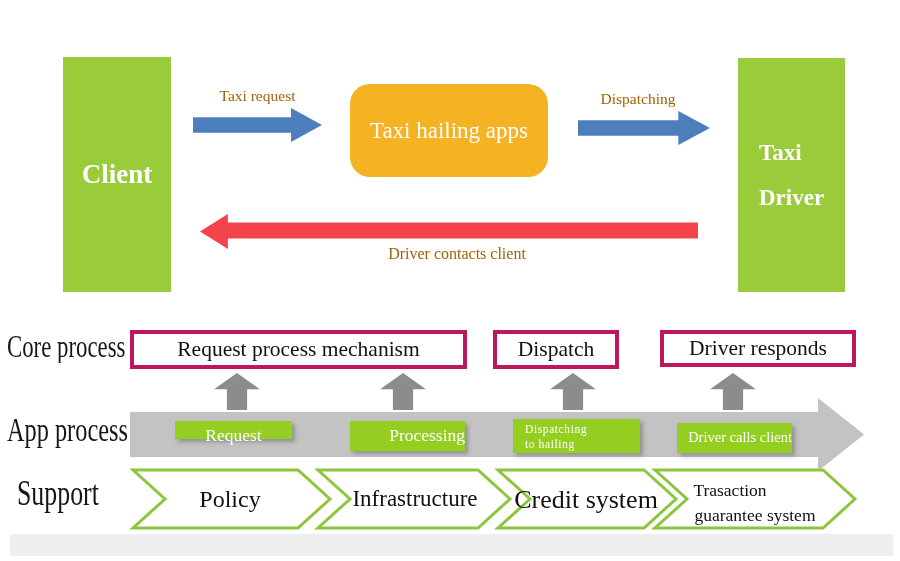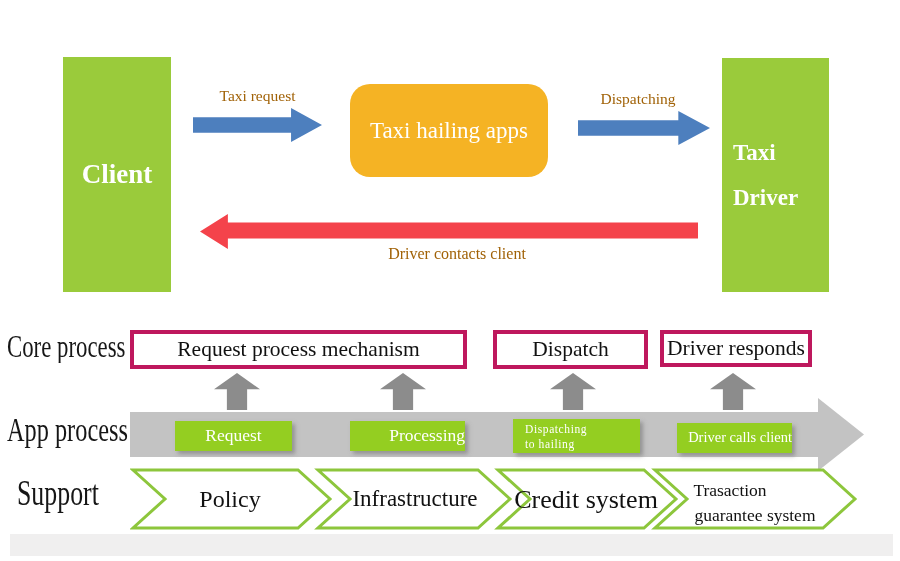--- a/index.html
+++ b/index.html
@@ -5,21 +5,21 @@
   html,body{margin:0;padding:0;background:#fff;}
   #stage{
     position:relative;width:900px;height:561px;background:#ffffff;overflow:hidden;
     font-family:"Liberation Serif", serif;
   }
   .abs{position:absolute;}
 
   
   .green-box{background:#9ACB3B;color:#fff;font-weight:bold;}
   .client-box{left:63px;top:57px;width:108px;height:235px;display:flex;align-items:center;justify-content:center;font-size:27px;}
-  .driver-box{left:722px;top:58px;width:107px;height:234px;font-size:23px;line-height:45px;padding-top:72px;padding-left:11px;box-sizing:border-box;}
+  .driver-box{left:738px;top:58px;width:107px;height:234px;font-size:23px;line-height:45px;padding-top:72px;padding-left:21px;box-sizing:border-box;}
   .apps-box{left:350px;top:84px;width:198px;height:93px;background:#F5B324;border-radius:20px;color:#fff;
     font-weight:normal;font-size:23px;display:flex;align-items:center;justify-content:center;}
 
   .h-arrow{background:#4D7FBE;}
   .arrow-right{clip-path:polygon(0 27%,76% 27%,76% 0,100% 50%,76% 100%,76% 73%,0 73%);}
   .arrow1{left:193px;top:108px;width:129px;height:34px;}
   .arrow2{left:578px;top:111px;width:132px;height:34px;}
   .red-arrow{left:200px;top:214px;width:498px;height:35px;background:#F4434B;
     clip-path:polygon(0 50%,5.6% 0,5.6% 24%,100% 24%,100% 70%,5.6% 70%,5.6% 100%);}
   .flow-label{font-size:15.5px;color:#a16207;text-align:center;}
@@ -30,34 +30,34 @@
   
   .row-caption{color:#161616;transform-origin:left top;transform:scale(.76,1.06);white-space:nowrap;}
   .cap-core{left:7px;top:328px;font-size:30px;}
   .cap-app{left:7px;top:410px;font-size:32px;}
   .cap-support{left:17px;top:473px;font-size:34px;}
 
   
   .core-box{border:4px solid #be185d;background:#fff;color:#111;box-sizing:border-box;
     display:flex;align-items:center;justify-content:center;font-size:21.5px;height:39px;top:330px;}
   .core1{left:130px;width:337px;}
-  .core2{left:493px;width:155px;}
-  .core3{left:660px;width:152px;height:37px;}
+  .core2{left:493px;width:126px;}
+  .core3{left:660px;width:196px;height:37px;}
 
   
   .up-arrow{width:46px;height:37px;top:373px;background:#8C8C8C;
     clip-path:polygon(50% 0,100% 44%,72% 44%,72% 100%,28% 100%,28% 44%,0 44%);
     filter:drop-shadow(-3px 2px 2px rgba(0,0,0,.30));}
 
   
   .band{left:130px;top:412px;width:690px;height:45px;background:#C3C3C3;}
   .band-head{left:818px;top:398px;width:46px;height:73px;background:#C3C3C3;
     clip-path:polygon(0 0,100% 50%,0 100%);}
   .step{background:#94CE21;color:#fff;box-shadow:3px 3px 4px rgba(110,110,110,.55);}
-  .step1{left:175px;top:421px;width:117px;height:30px;font-size:17.5px;text-align:center;line-height:29px;}
+  .step1{left:175px;top:421px;width:117px;height:18px;font-size:17.5px;text-align:center;line-height:29px;}
   .step2{left:350px;top:421px;width:115px;height:30px;font-size:17.5px;text-align:right;line-height:29px;}
   .step3{left:513px;top:419px;width:127px;height:34px;font-size:11.5px;letter-spacing:.6px;
     padding:3px 0 0 12px;box-sizing:border-box;line-height:15px;}
   .step4{left:677px;top:423px;width:115px;height:30px;font-size:14.5px;text-align:right;line-height:29px;}
 
   
   .chevrons{left:130px;top:468px;width:740px;height:62px;}
   .chev{fill:#ffffff;stroke:#8DC63C;stroke-width:3;stroke-linejoin:miter;}
   .sv-text{font-family:"Liberation Serif",serif;fill:#111;text-anchor:middle;}
 

